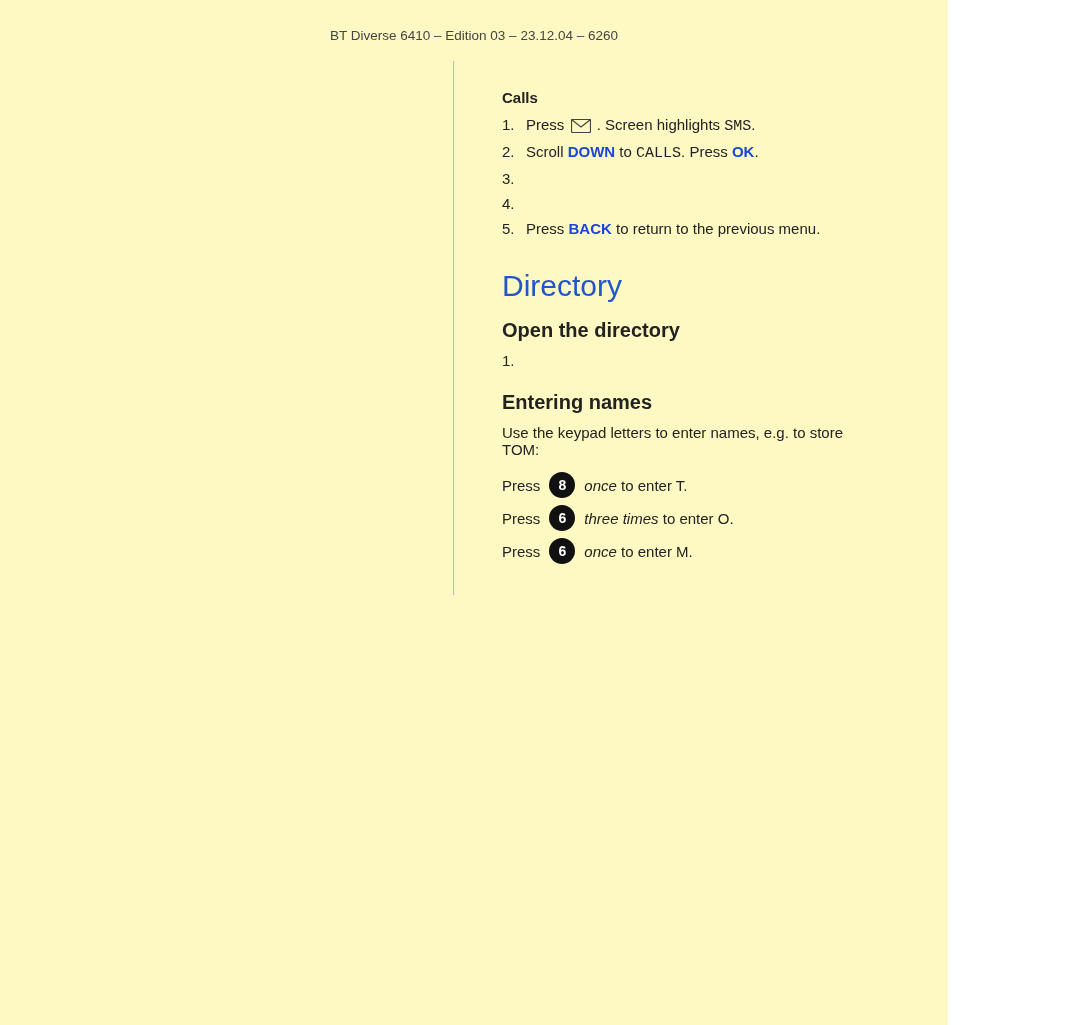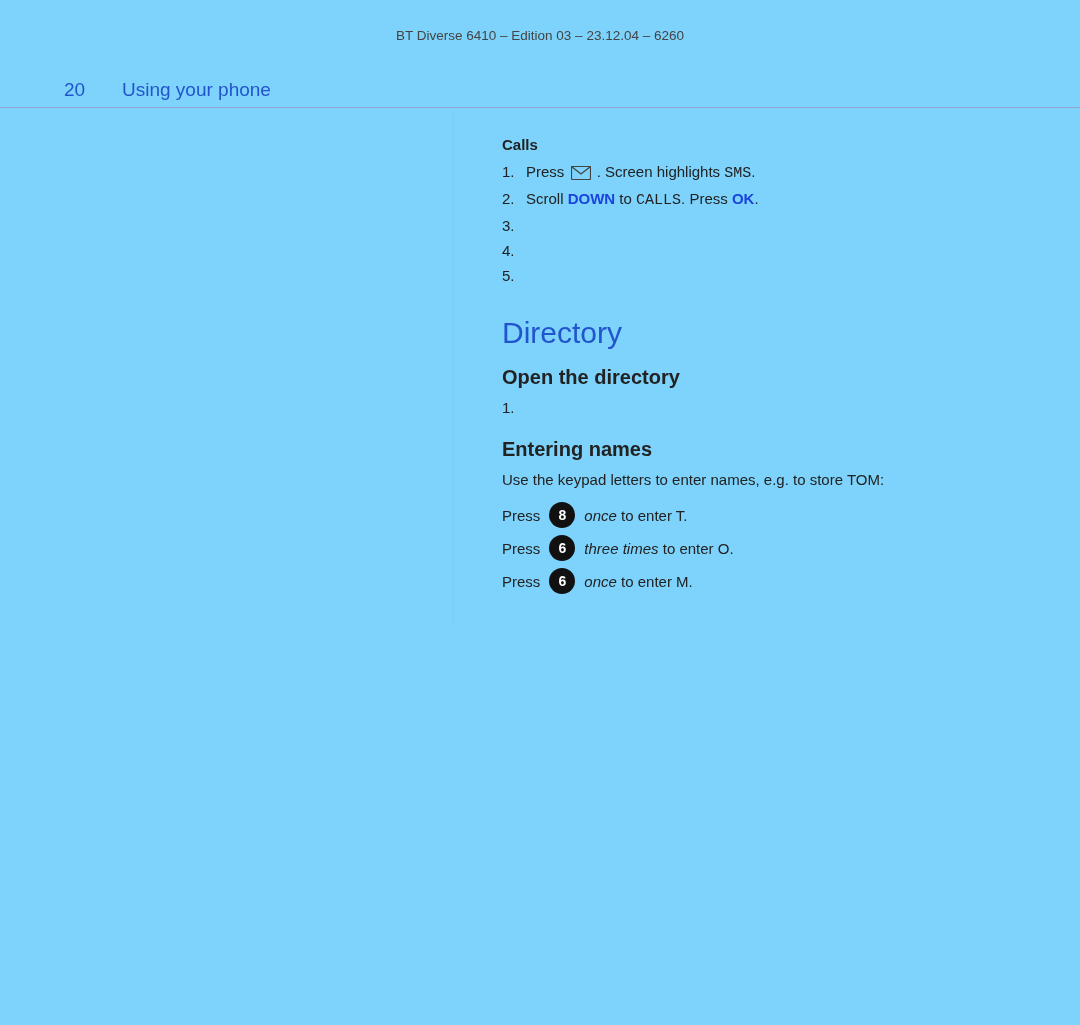--- a/index.html
+++ b/index.html
@@ -7,23 +7,23 @@
     body {
       background: #ffffff;
       font-family: Arial, sans-serif;
       font-size: 15px;
       color: #222;
       width: 1080px;
       min-height: 1025px;
     }
 
     .page {
-      width: 1080px;
+      width: 948px;
       min-height: 1025px;
-      background: #7dd3fc;
+      background: #fef9c3;
       position: relative;
     }
 
     .header {
       text-align: center;
       padding: 28px 0 18px 0;
       font-size: 13.5px;
       color: #444;
     }
 
@@ -162,24 +162,20 @@
   </style>
 </head>
 <body>
 
 <div class="page">
 
   <div class="header">
     <span>BT Diverse 6410 – Edition 03 – 23.12.04 – 6260</span>
   </div>
 
-  <div class="page-header">
-    <span class="page-number">20</span>
-    <span class="page-chapter">Using your phone</span>
-  </div>
 
   <div class="content-area">
     <div class="left-col">
       
     </div>
     <div class="right-col">
 
       <div class="section-title">Calls</div>
       <ol class="numbered-list">
         <li>
@@ -200,20 +196,23 @@
           </span>
         </li>
         <li>
           <span class="num">3.</span>
         </li>
         <li>
           <span class="num">4.</span>
         </li>
         <li>
           <span class="num">5.</span>
+          <span>
+            Press <span class="blue-bold">BACK</span> to return to the previous menu.
+          </span>
         </li>
       </ol>
 
       <div style="margin-top: 32px;">
         <div class="directory-heading">Directory</div>
 
         <div class="subsection-title">Open the directory</div>
         <ol class="numbered-list">
           <li>
             <span class="num">1.</span>

